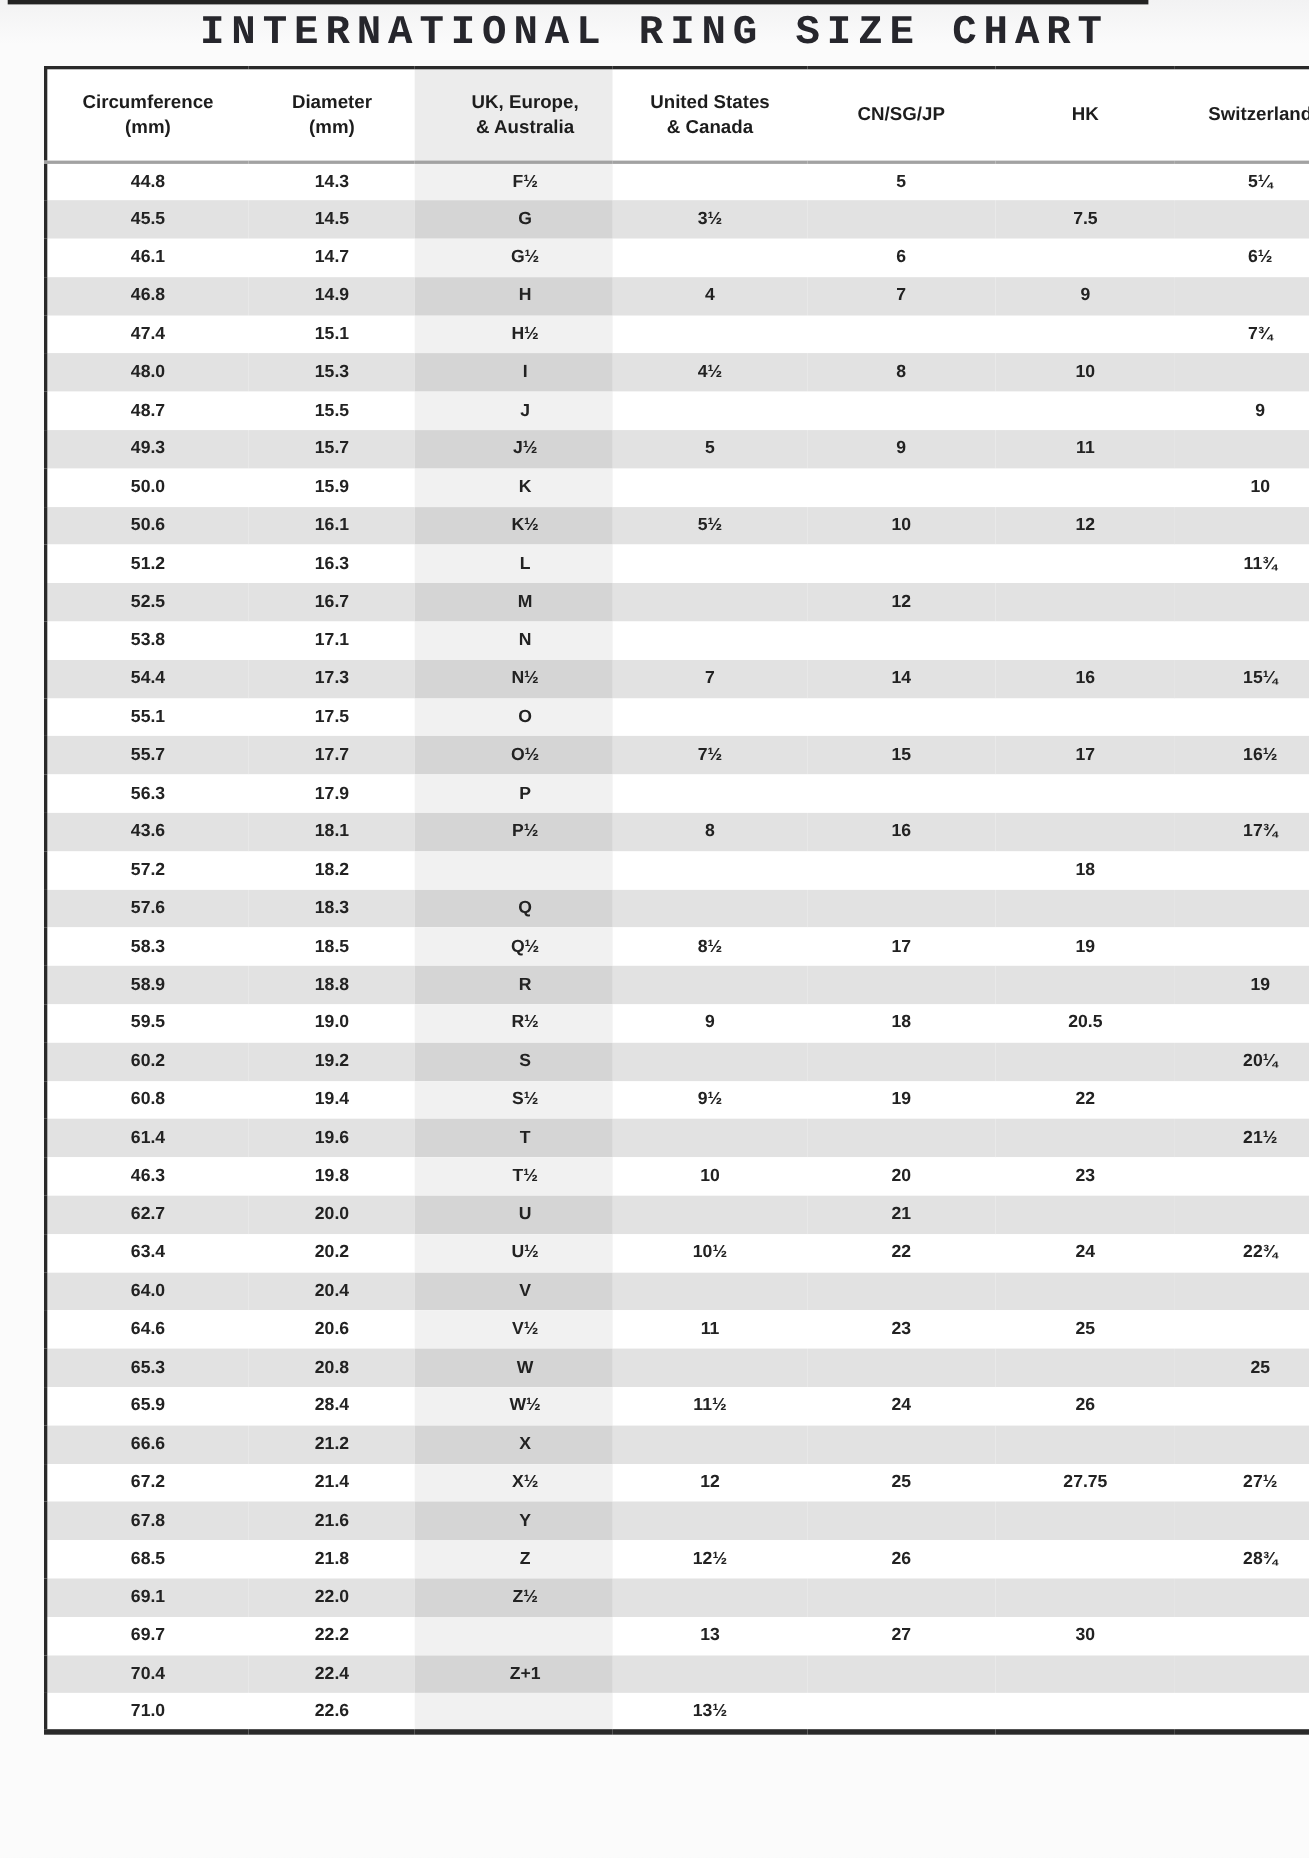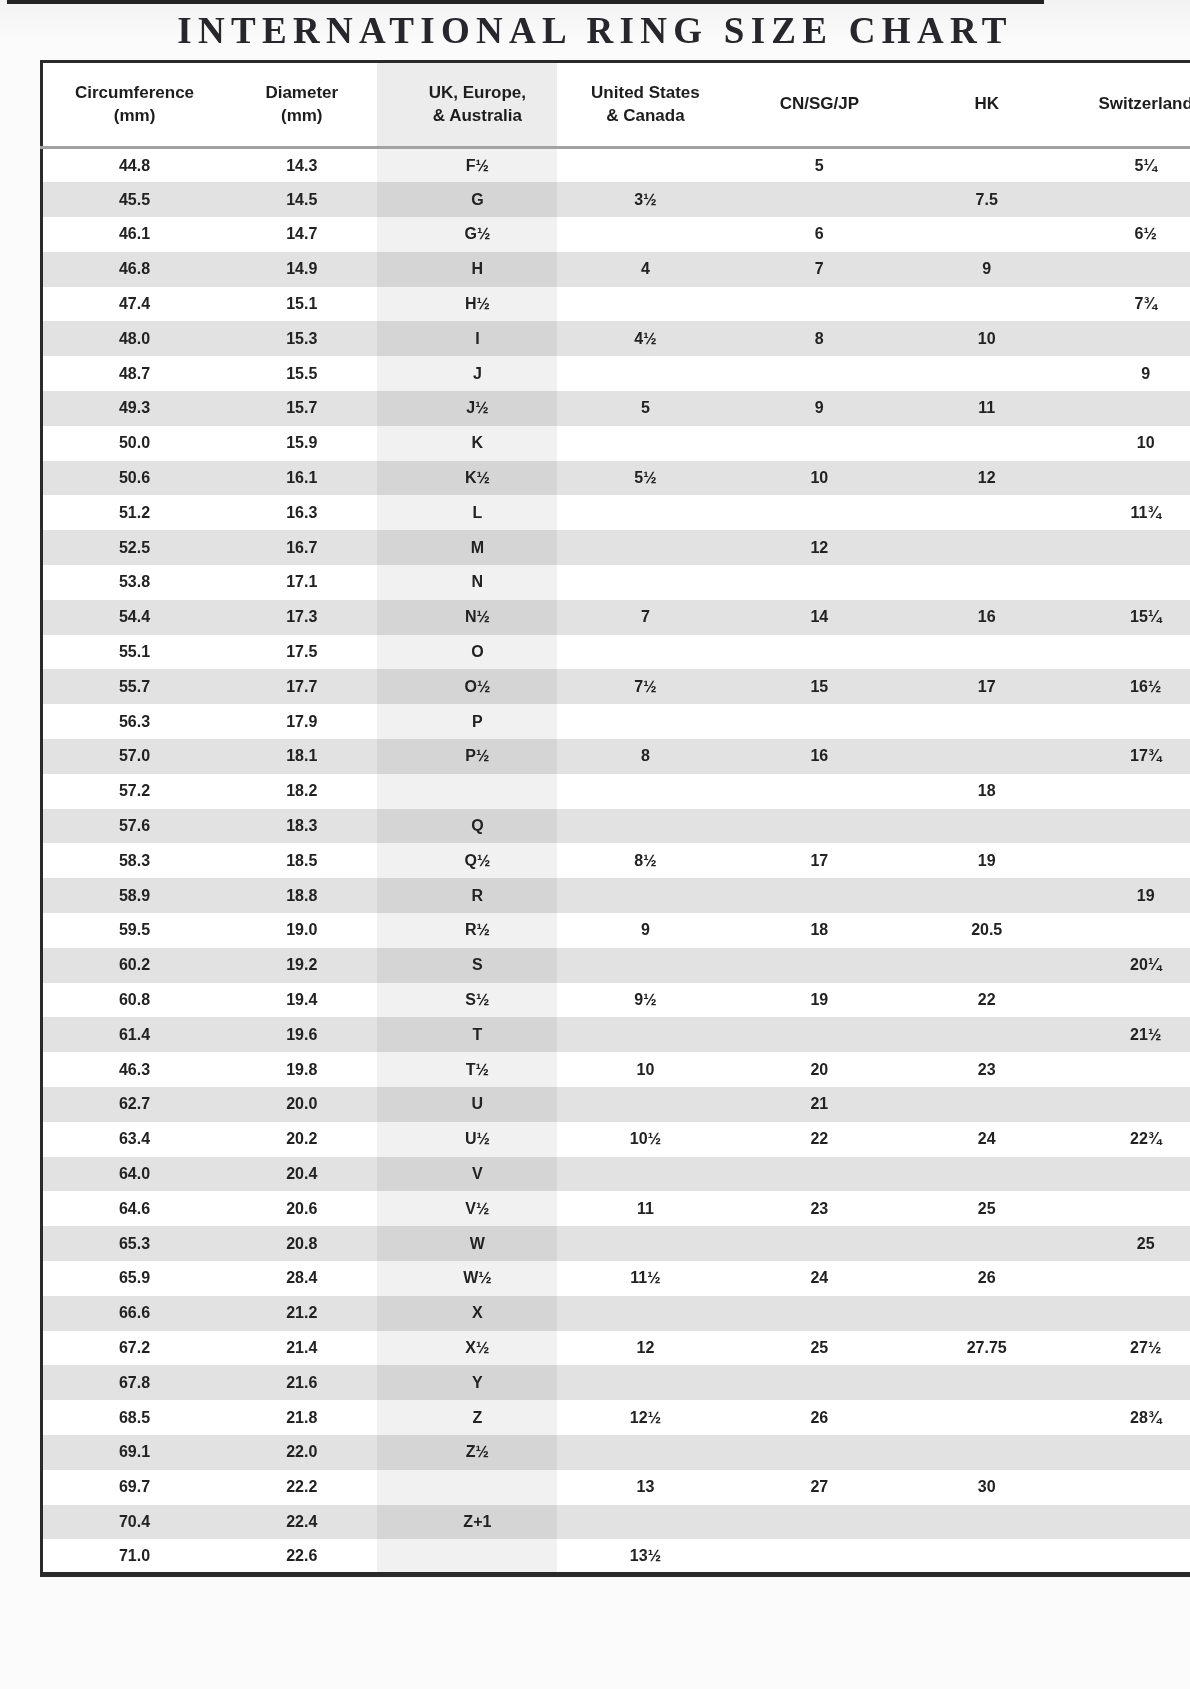--- a/index.html
+++ b/index.html
@@ -20,21 +20,21 @@
     position: absolute;
     top: 0;
     left: 7px;
     width: 1037px;
     height: 4px;
     background: #232323;
   }
   .title {
     padding-top: 9px;
     text-align: center;
-    font-family: Liberation Serif, serif;
+    font-family: Liberation Mono, monospace;
     font-weight: 600;
     font-size: 37px;
     letter-spacing: 0.17em;
     color: #26262c;
     white-space: nowrap;
   }
   table.ring-chart {
     position: absolute;
     top: 60px;
     left: 8px;
@@ -259,21 +259,21 @@
         <tr>
           <td>56.3</td>
           <td>17.9</td>
           <td class="uk-band">P</td>
           <td></td>
           <td></td>
           <td></td>
           <td></td>
         </tr>
         <tr>
-          <td>57.0</td>
+          <td>43.6</td>
           <td>18.1</td>
           <td class="uk-band">P½</td>
           <td>8</td>
           <td>16</td>
           <td></td>
           <td>17¾</td>
         </tr>
         <tr>
           <td>57.2</td>
           <td>18.2</td>

